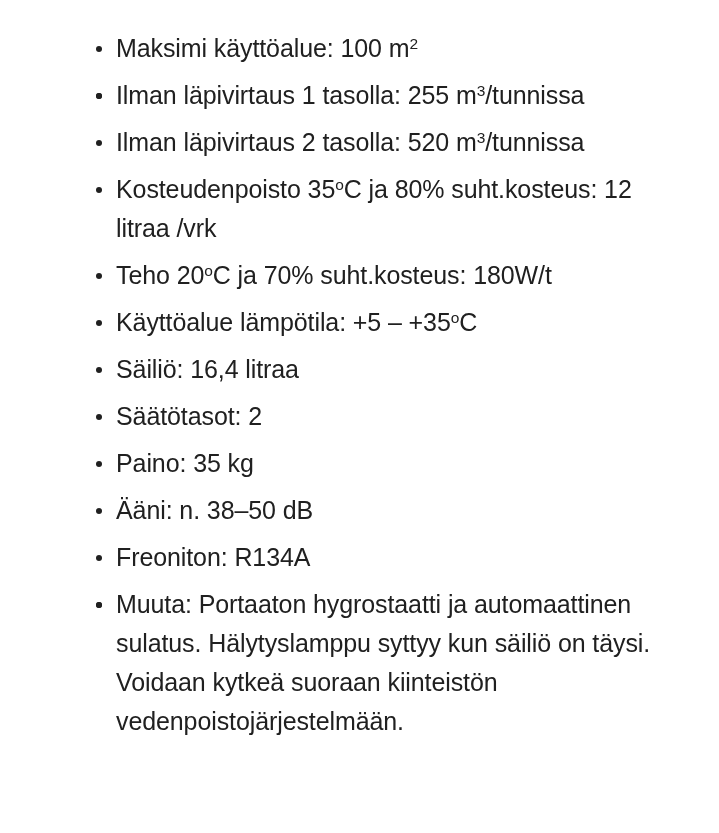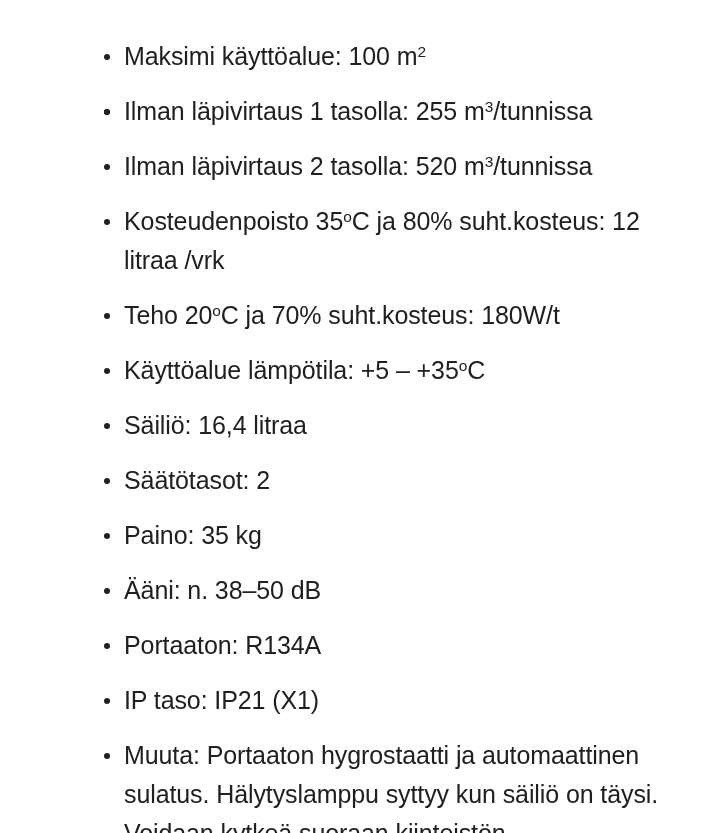--- a/index.html
+++ b/index.html
@@ -26,21 +26,21 @@
 
   ul.spec-list {
     list-style: none;
     margin: 0;
     padding: 0;
     padding-top: 21px;
   }
 
   li.spec-item {
     position: relative;
-    margin: 16px;
+    margin: 8px;
     padding: 0 29px 0 108px;
     font-size: 25px;
     line-height: 39px;
     font-weight: 400;
     letter-spacing: -0.1px;
     color: #202020;
     word-spacing: 0px;
   }
 
   li.spec-item > .bullet {
@@ -121,26 +121,25 @@
       <span class="spec-text">Paino: 35 kg</span>
     </li>
 
     <li class="spec-item">
       <span class="bullet"></span>
       <span class="spec-text">Ääni: n. 38–50 dB</span>
     </li>
 
     <li class="spec-item">
       <span class="bullet"></span>
-      <span class="spec-text">Portaaton: R134A</span>
+      <span class="spec-text">Freoniton: R134A</span>
     </li>
 
     <li class="spec-item">
       <span class="bullet"></span>
-      <span class="spec-text">IP taso: IP21 (X1)</span>
     </li>
 
     <li class="spec-item">
       <span class="bullet"></span>
       <span class="spec-text">Muuta: Portaaton hygrostaatti ja automaattinen sulatus. Hälytyslamppu syttyy kun säiliö on täysi. Voidaan kytkeä suoraan kiinteistön vedenpoistojärjestelmään.</span>
     </li>
 
   </ul>
 </div>
 

